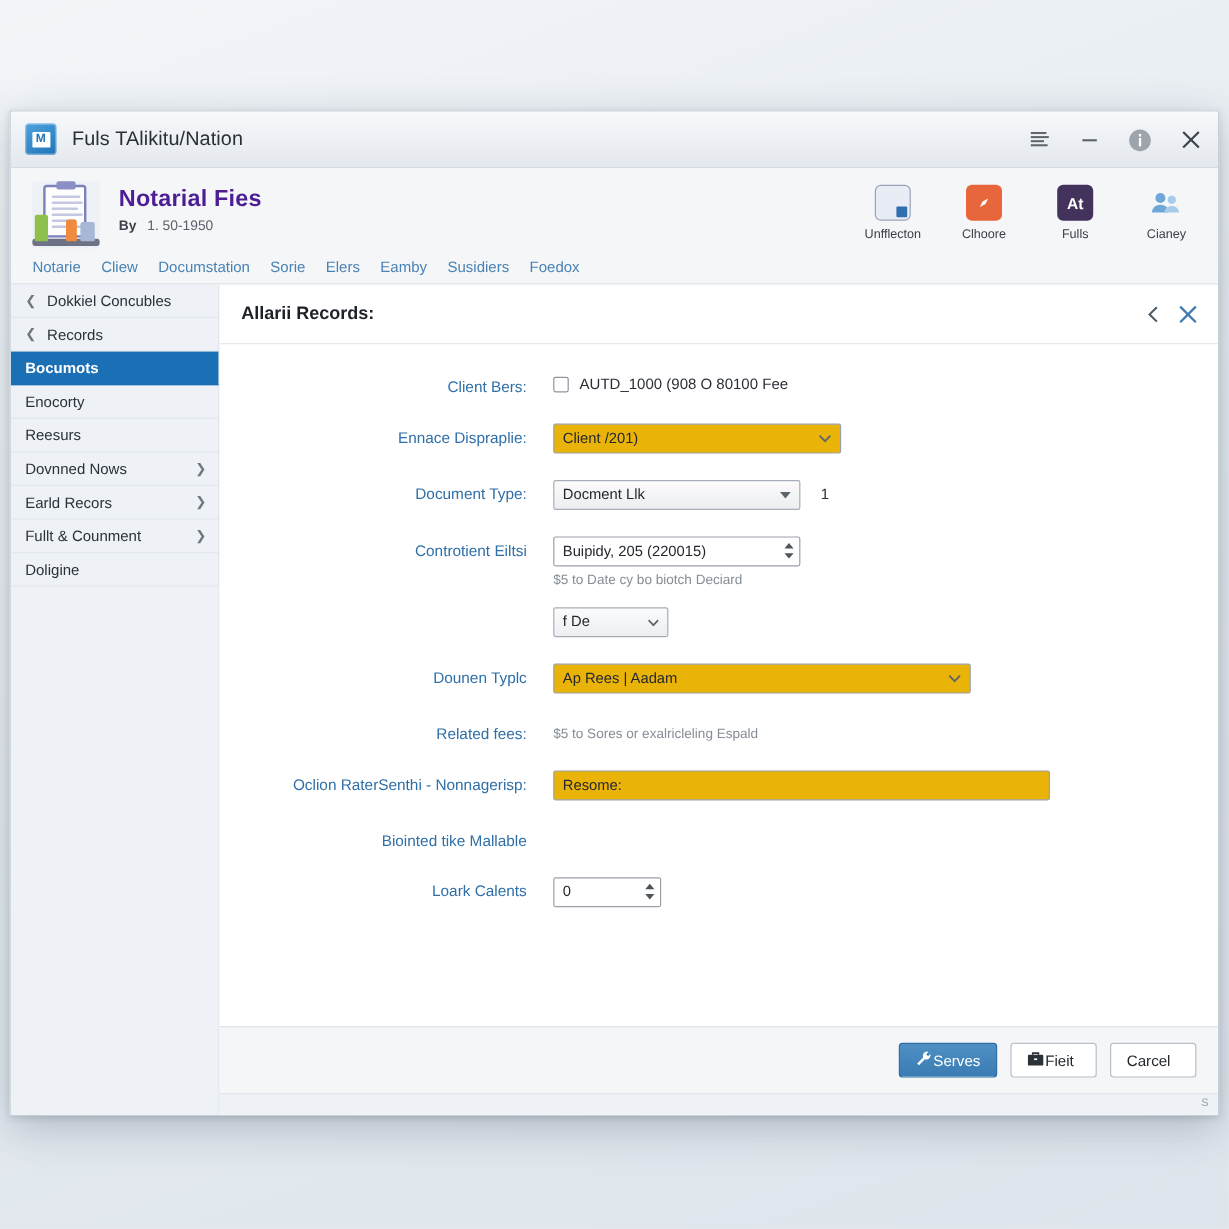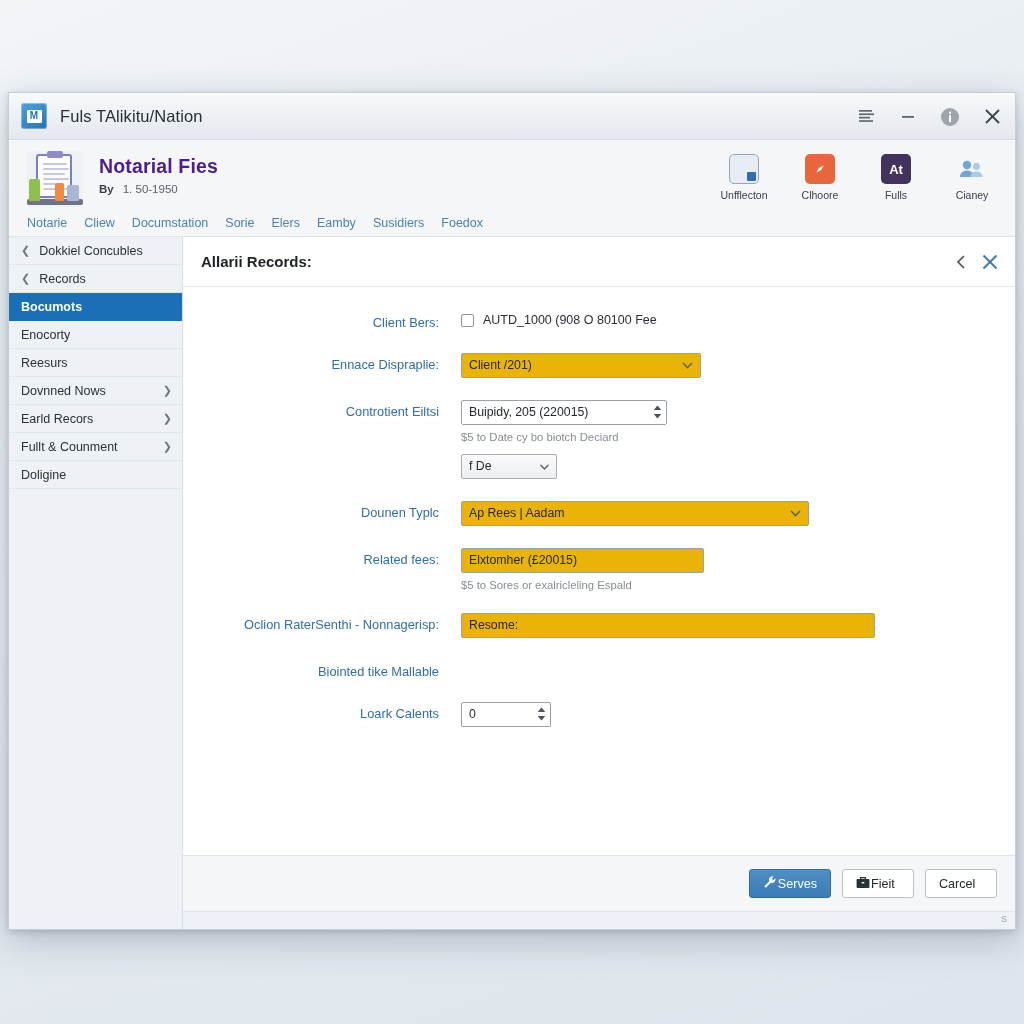--- a/index.html
+++ b/index.html
@@ -383,35 +383,49 @@
               <span>Client /201)</span>
               <span class="cv">
                 <svg width="11" height="7" viewBox="0 0 11 7">
                     <polyline points="1,1 5.5,5.6 10,1" fill="none" stroke="#5d646c" stroke-width="1.5"></polyline>
                   </svg>
               </span>
             </div>
           </div>
         </div>
 
+        <div class="row">
+          <div class="lab">Document Type:</div>
+          <div class="ctrl inline">
+            <div class="sel grey w206">
+              <span>Docment Llk</span>
+              <span class="cv">
+                <svg width="9" height="6" viewBox="0 0 9 6">
+                    <polygon points="0,0 9,0 4.5,5.4" fill="#5d646c"></polygon>
+                  </svg>
+              </span>
+            </div>
+            <span class="count">1</span>
+          </div>
+        </div>
 
         <div class="row">
           <div class="lab">Controtient Eiltsi</div>
           <div class="ctrl">
             <div class="spin w206">
               <span>Buipidy, 205 (220015)</span>
               <span class="arrows">
                 <svg width="9" height="14" viewBox="0 0 9 14">
                     <polygon points="4.5,0.5 8.3,5 0.7,5" fill="#4d545c"></polygon>
                     <polygon points="4.5,13.5 8.3,9 0.7,9" fill="#4d545c"></polygon>
                   </svg>
               </span>
             </div>
             <div class="hint">$5 to Date cy bo biotch Deciard</div>
-            <div class="sel grey w96" style="margin-top:11px">
+            <div class="sel grey w96" style="margin-top:16px">
               <span>f De</span>
               <span class="cv">
                 <svg width="9" height="6" viewBox="0 0 9 6">
                     <polyline points="0.5,0.8 4.5,5 8.5,0.8" fill="none" stroke="#5d646c" stroke-width="1.4"></polyline>
                   </svg>
               </span>
             </div>
           </div>
         </div>
 
@@ -425,21 +439,20 @@
                     <polyline points="1,1 5.5,5.6 10,1" fill="none" stroke="#5d646c" stroke-width="1.5"></polyline>
                   </svg>
               </span>
             </div>
           </div>
         </div>
 
         <div class="row">
           <div class="lab">Related fees:</div>
           <div class="ctrl">
-            <input class="tb w243" value="Elxtomher (£20015)" style="">
             <div class="hint">$5 to Sores or exalricleling Espald</div>
           </div>
         </div>
 
         <div class="row">
           <div class="lab">Oclion RaterSenthi - Nonnagerisp:</div>
           <div class="ctrl">
             <input class="tb w414" value="Resome:" style="">
           </div>
         </div>

